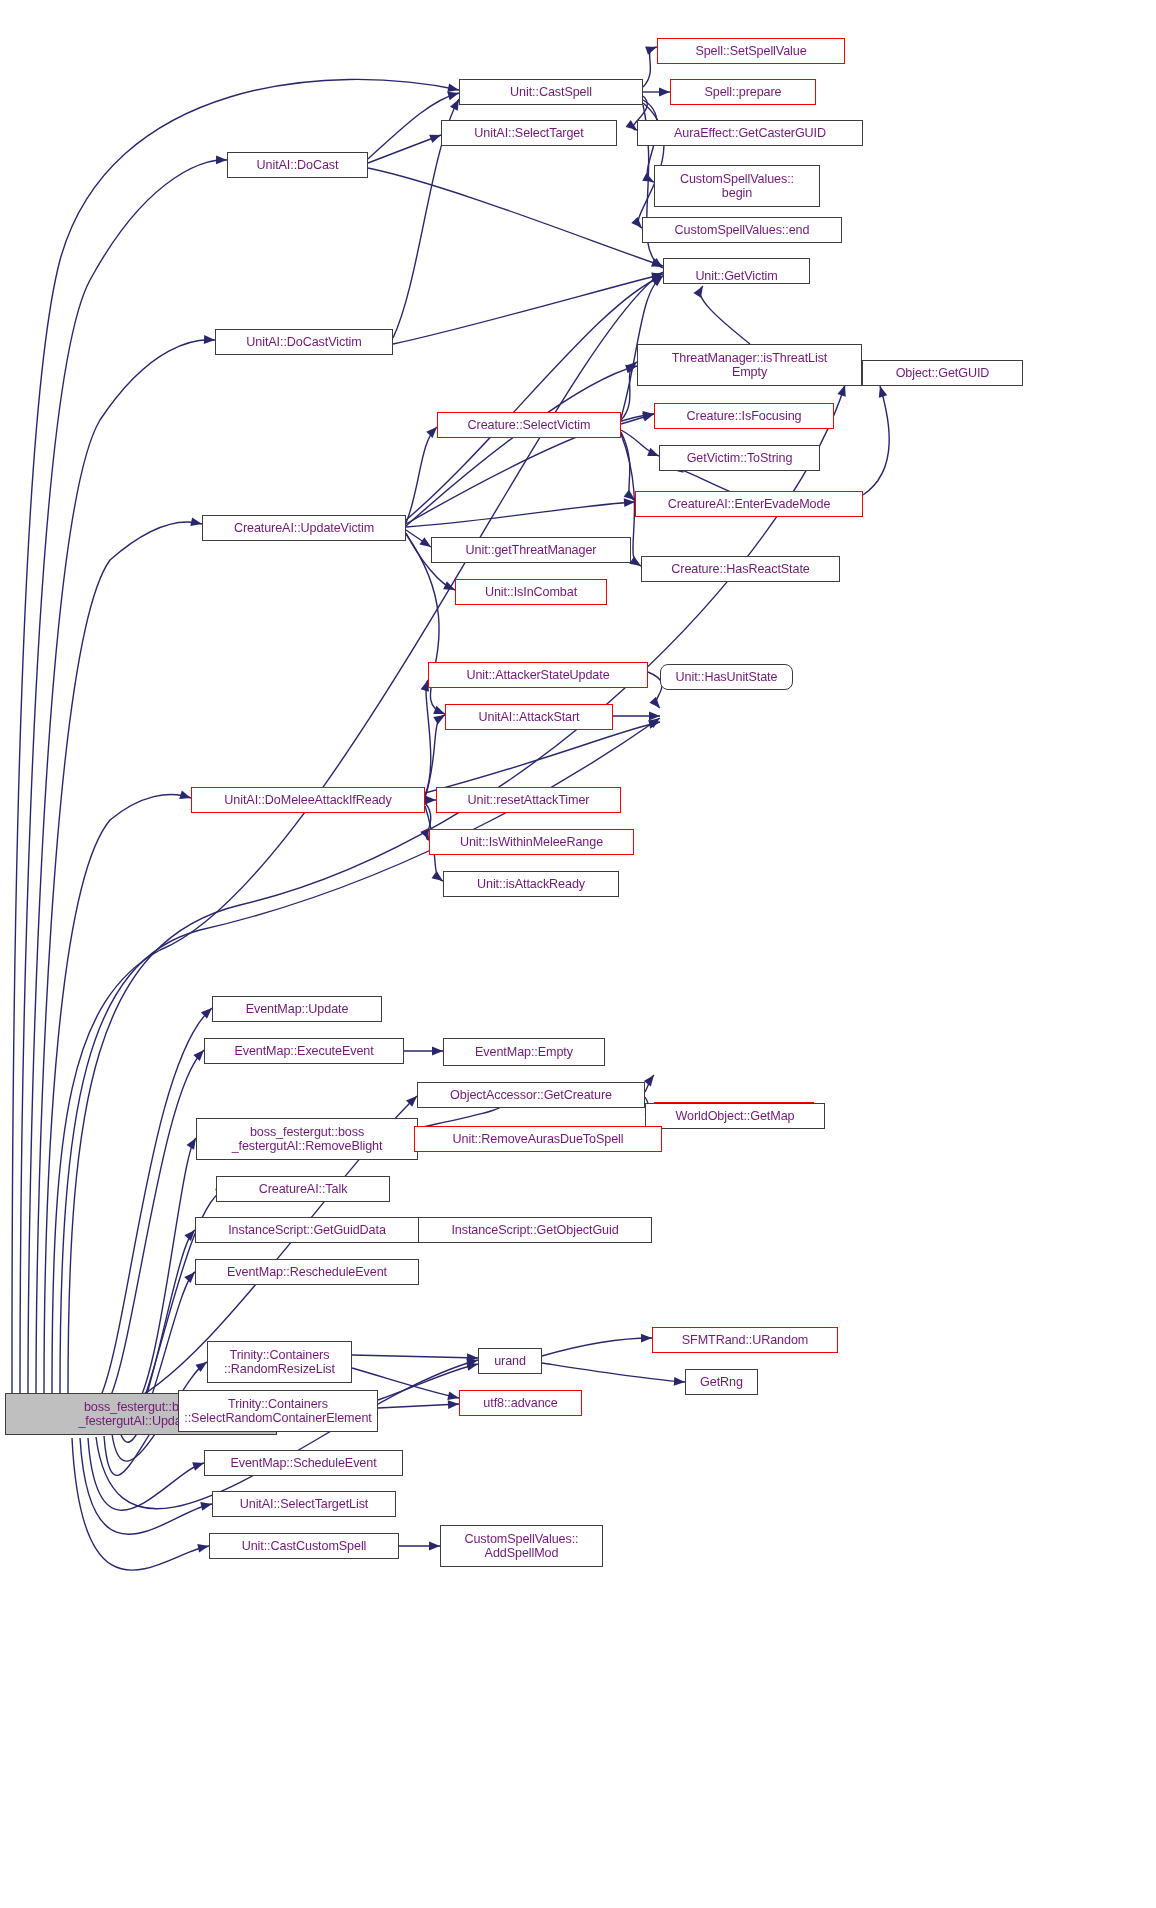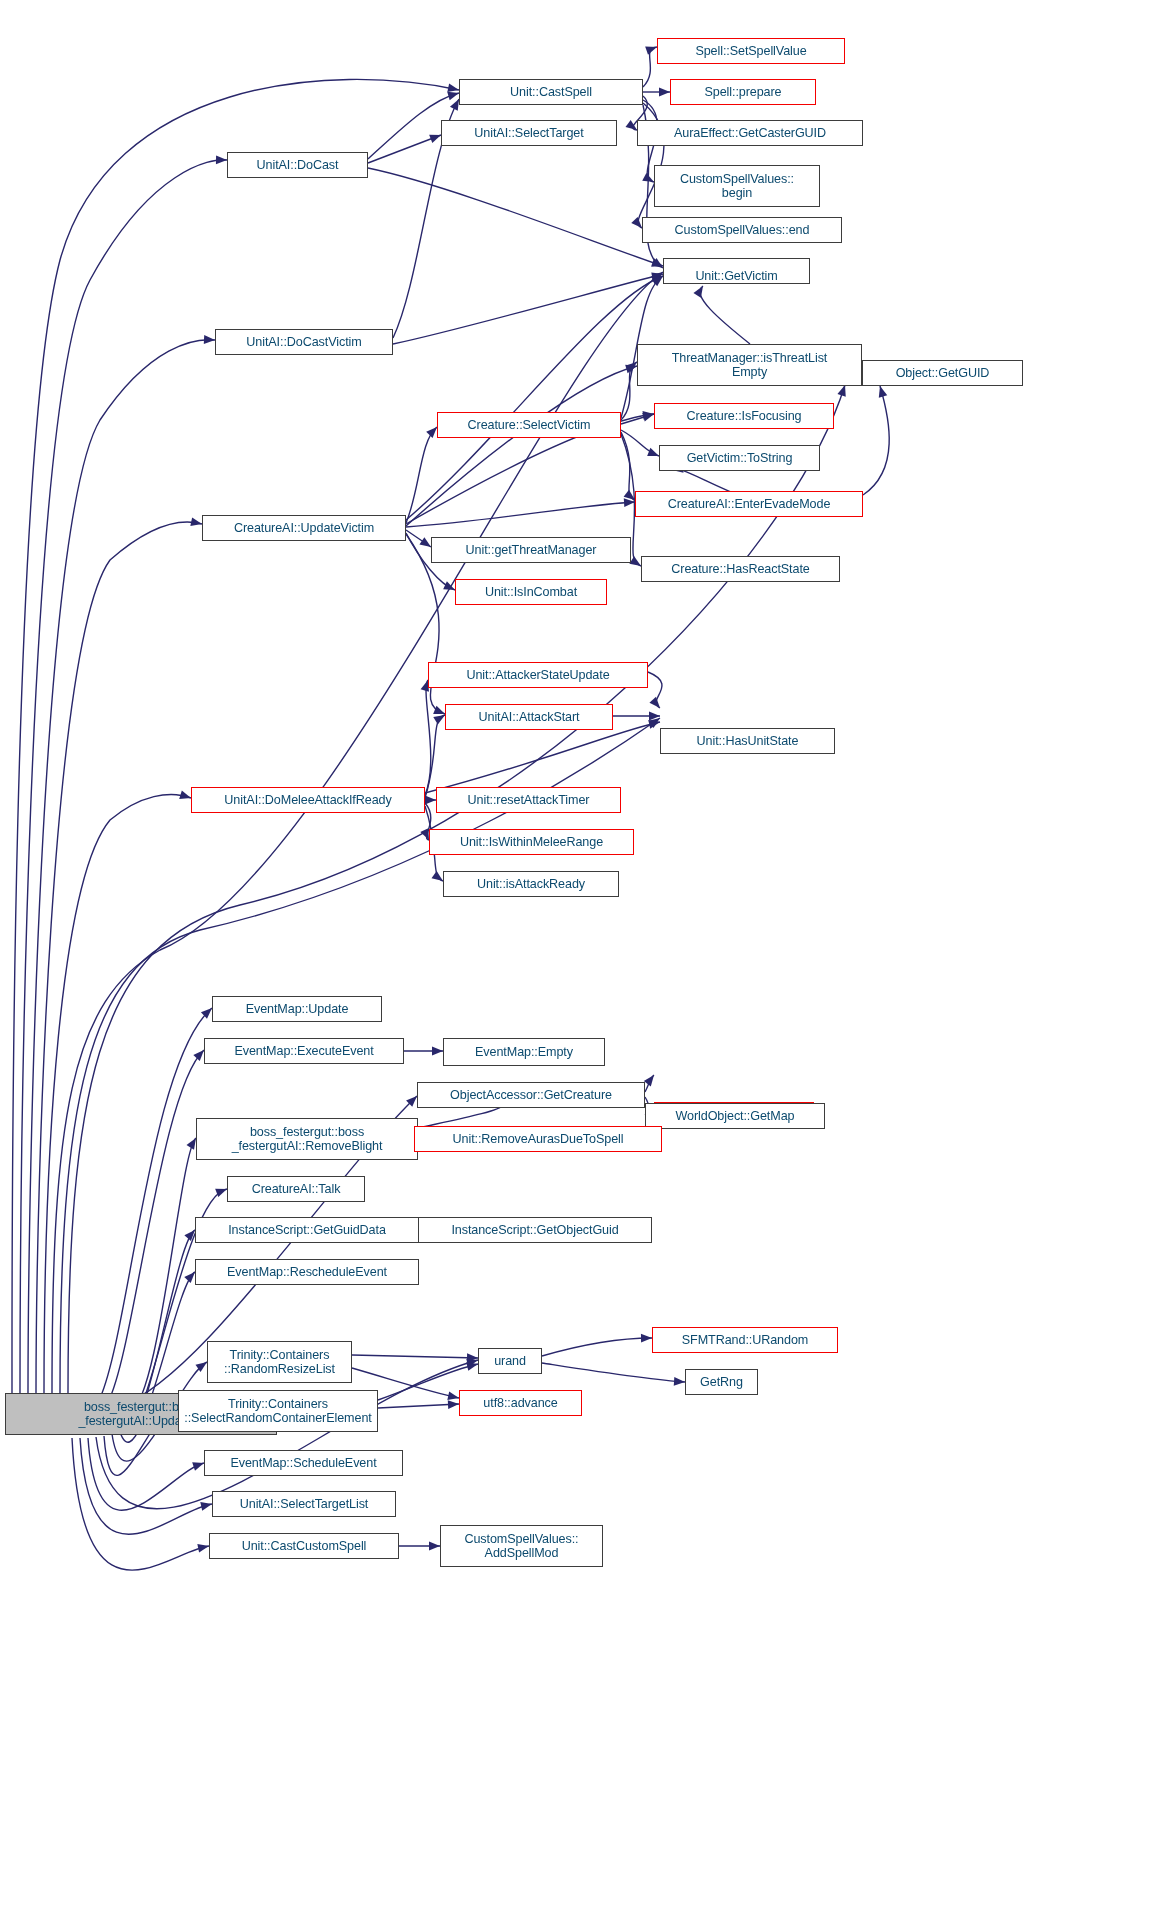--- a/index.html
+++ b/index.html
@@ -29,21 +29,21 @@
   }
   .arrow-head {
     fill: #29276b;
     stroke: none;
   }
   .node {
     position: absolute;
     box-sizing: border-box;
     border: 1.3px solid #3d3d3d;
     background: #ffffff;
-    color: #0c4a6e;
+    color: #701a75;
     font-size: 12.6px;
     line-height: 1.12;
     display: flex;
     align-items: center;
     justify-content: center;
     text-align: center;
     white-space: pre-line;
     letter-spacing: -0.1px;
   }
   .node.red {
@@ -220,35 +220,35 @@
       <div class="node red" style="left: 437px; top: 412px; width: 184px; height: 26px;"><span class="node-label">Creature::SelectVictim</span></div>
       <div class="node red" style="left: 654px; top: 403px; width: 180px; height: 26px;"><span class="node-label">Creature::IsFocusing</span></div>
       <div class="node" style="left: 659px; top: 445px; width: 161px; height: 26px;"><span class="node-label">GetVictim::ToString</span></div>
       <div class="node red" style="left: 635px; top: 491px; width: 228px; height: 26px;"><span class="node-label">CreatureAI::EnterEvadeMode</span></div>
       <div class="node" style="left: 202px; top: 515px; width: 204px; height: 26px;"><span class="node-label">CreatureAI::UpdateVictim</span></div>
       <div class="node" style="left: 431px; top: 537px; width: 200px; height: 26px;"><span class="node-label">Unit::getThreatManager</span></div>
       <div class="node" style="left: 641px; top: 556px; width: 199px; height: 26px;"><span class="node-label">Creature::HasReactState</span></div>
       <div class="node red" style="left: 455px; top: 579px; width: 152px; height: 26px;"><span class="node-label">Unit::IsInCombat</span></div>
       <div class="node red" style="left: 428px; top: 662px; width: 220px; height: 26px;"><span class="node-label">Unit::AttackerStateUpdate</span></div>
       <div class="node red" style="left: 445px; top: 704px; width: 168px; height: 26px;"><span class="node-label">UnitAI::AttackStart</span></div>
-      <div class="node" style="left: 660px; top: 728px; width: 175px; height: 26px;"><span class="node-label">Unit::HasUnitState</span></div>
+      <div class="node" style="left: 660px; top: 664px; width: 133px; height: 26px; border-radius: 8px;"><span class="node-label">Unit::HasUnitState</span></div>
       <div class="node red" style="left: 191px; top: 787px; width: 234px; height: 26px;"><span class="node-label">UnitAI::DoMeleeAttackIfReady</span></div>
       <div class="node red" style="left: 436px; top: 787px; width: 185px; height: 26px;"><span class="node-label">Unit::resetAttackTimer</span></div>
       <div class="node red" style="left: 429px; top: 829px; width: 205px; height: 26px;"><span class="node-label">Unit::IsWithinMeleeRange</span></div>
       <div class="node" style="left: 443px; top: 871px; width: 176px; height: 26px;"><span class="node-label">Unit::isAttackReady</span></div>
       <div class="node" style="left: 212px; top: 996px; width: 170px; height: 26px;"><span class="node-label">EventMap::Update</span></div>
       <div class="node" style="left: 204px; top: 1038px; width: 200px; height: 26px;"><span class="node-label">EventMap::ExecuteEvent</span></div>
       <div class="node" style="left: 443px; top: 1038px; width: 162px; height: 28px;"><span class="node-label">EventMap::Empty</span></div>
       <div class="node" style="left: 417px; top: 1082px; width: 228px; height: 26px;"><span class="node-label">ObjectAccessor::GetCreature</span></div>
       <div class="node red" style="left: 654px; top: 1062px; width: 160px; height: 26px; margin-top: 40px;"><span class="node-label">Map::GetCreature</span></div>
       <div class="node" style="left: 645px; top: 1103px; width: 180px; height: 26px;"><span class="node-label">WorldObject::GetMap</span></div>
       <div class="node" style="left: 196px; top: 1118px; width: 222px; height: 42px;"><span class="node-label">boss_festergut::boss
 _festergutAI::RemoveBlight</span></div>
       <div class="node red" style="left: 414px; top: 1126px; width: 248px; height: 26px;"><span class="node-label">Unit::RemoveAurasDueToSpell</span></div>
-      <div class="node" style="left: 227px; top: 1176px; width: 138px; height: 26px;"><span class="node-label">CreatureAI::Talk</span></div>
+      <div class="node" style="left: 216px; top: 1176px; width: 174px; height: 26px;"><span class="node-label">CreatureAI::Talk</span></div>
       <div class="node" style="left: 195px; top: 1217px; width: 224px; height: 26px;"><span class="node-label">InstanceScript::GetGuidData</span></div>
       <div class="node" style="left: 418px; top: 1217px; width: 234px; height: 26px;"><span class="node-label">InstanceScript::GetObjectGuid</span></div>
       <div class="node" style="left: 195px; top: 1259px; width: 224px; height: 26px;"><span class="node-label">EventMap::RescheduleEvent</span></div>
       <div class="node" style="left: 207px; top: 1341px; width: 145px; height: 42px;"><span class="node-label">Trinity::Containers
 ::RandomResizeList</span></div>
       <div class="node" style="left: 478px; top: 1348px; width: 64px; height: 26px;"><span class="node-label">urand</span></div>
       <div class="node red" style="left: 652px; top: 1327px; width: 186px; height: 26px;"><span class="node-label">SFMTRand::URandom</span></div>
       <div class="node" style="left: 685px; top: 1369px; width: 73px; height: 26px;"><span class="node-label">GetRng</span></div>
       <div class="node" style="left: 178px; top: 1390px; width: 200px; height: 42px;"><span class="node-label">Trinity::Containers
 ::SelectRandomContainerElement</span></div>

